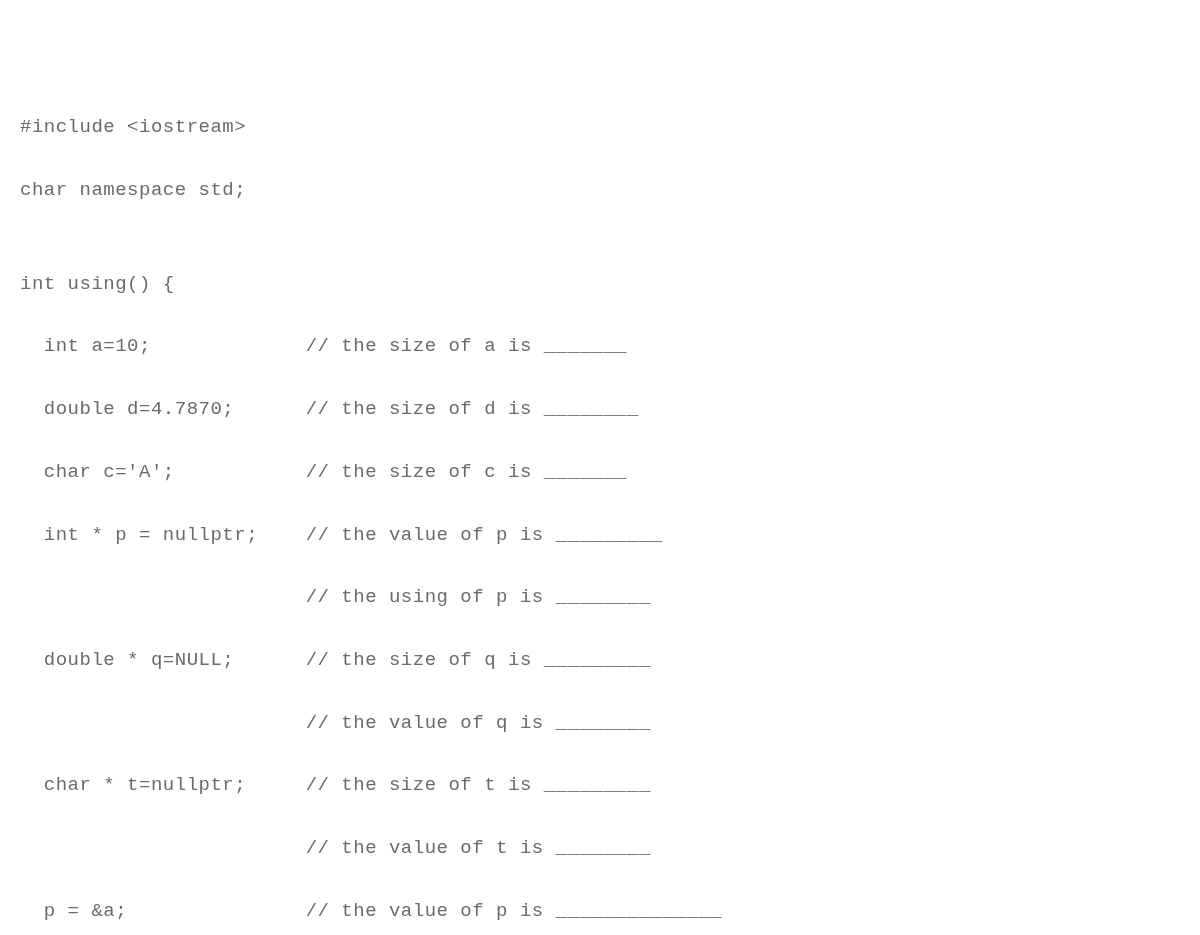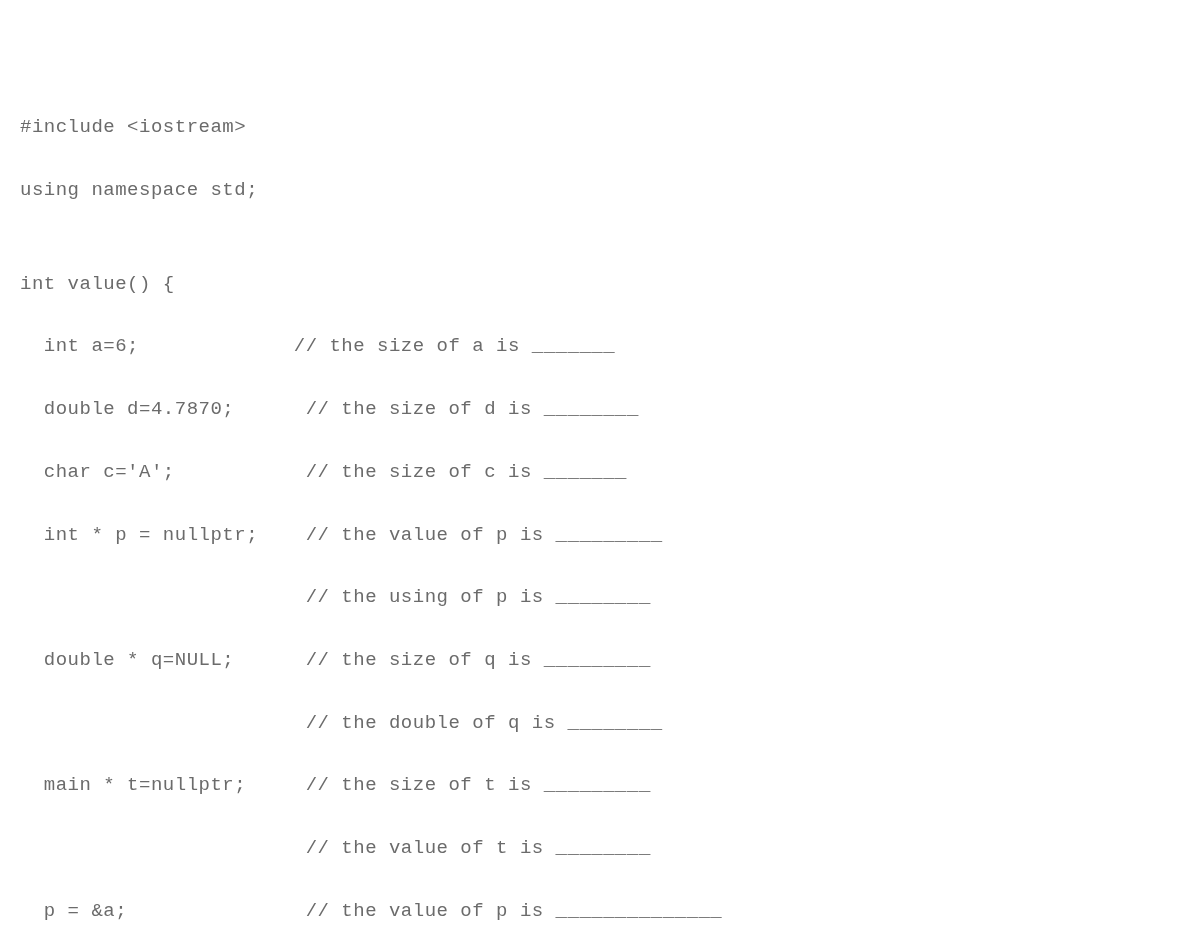--- a/index.html
+++ b/index.html
@@ -13,31 +13,31 @@
     white-space: pre;
     letter-spacing: 0.5px;
   }
   .line { display: block; }
 </style>
 </head>
 <body>
 
 
 <span class="line">#include &lt;iostream&gt;</span>
-<span class="line">using namespace std;</span>
+<span class="line">char namespace std;</span>
 <span class="line"></span>
-<span class="line">int value() {</span>
-<span class="line">  int a=6;             // the size of a is _______</span>
+<span class="line">int using() {</span>
+<span class="line">  int a=10;             // the size of a is _______</span>
 <span class="line">  double d=4.7870;      // the size of d is ________</span>
 <span class="line">  char c='A';           // the size of c is _______</span>
 <span class="line">  int * p = nullptr;    // the value of p is _________</span>
 <span class="line">                        // the using of p is ________</span>
 <span class="line">  double * q=NULL;      // the size of q is _________</span>
-<span class="line">                        // the double of q is ________</span>
-<span class="line">  main * t=nullptr;     // the size of t is _________</span>
+<span class="line">                        // the value of q is ________</span>
+<span class="line">  char * t=nullptr;     // the size of t is _________</span>
 <span class="line">                        // the value of t is ________</span>
 <span class="line">  p = &amp;a;               // the value of p is ______________</span>
 
 
 
 
 
 
 
 

